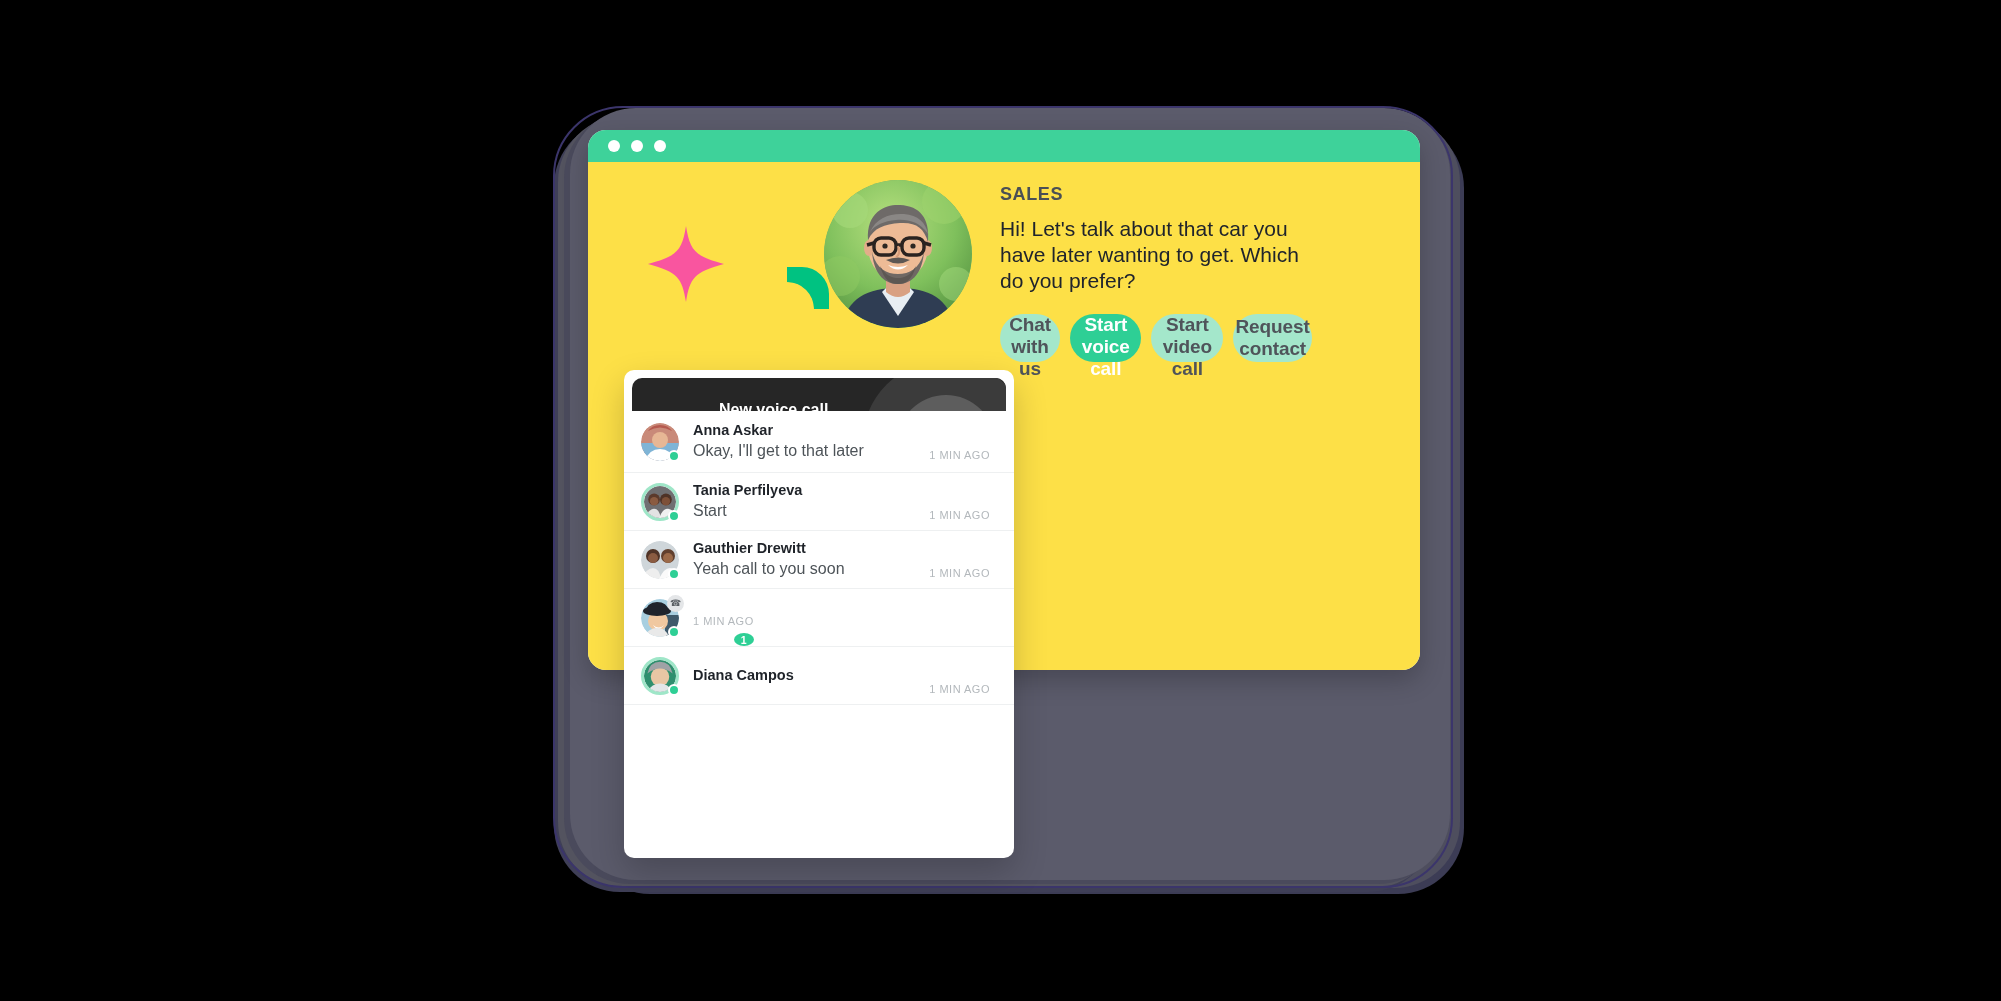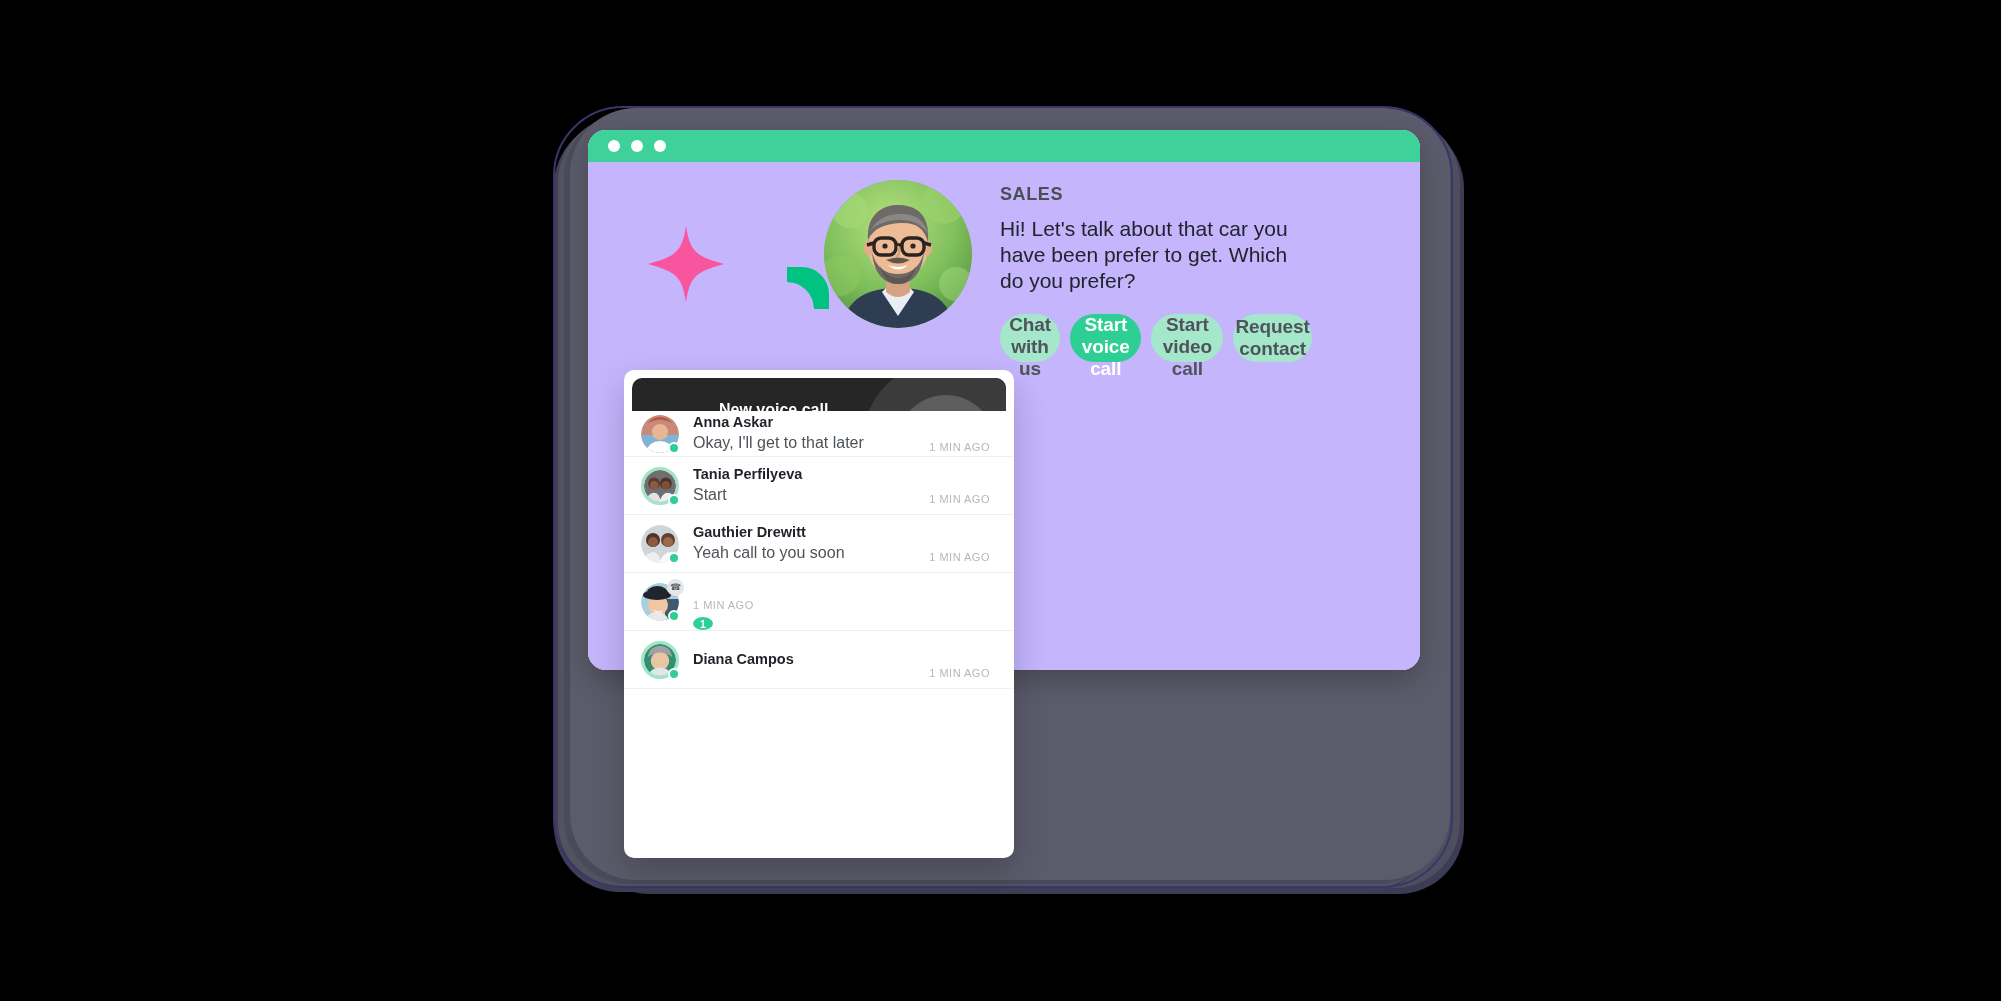--- a/index.html
+++ b/index.html
@@ -69,21 +69,21 @@
   }
   .dot {
     width: 12px; height: 12px;
     border-radius: 50%;
     background: #ffffff;
   }
 
   .window-body {
     position: relative;
     height: calc(100% - 32px);
-    background: #c4b5fd;
+    background: #fde047;
   }
 
   
   .spark {
     position: absolute;
     left: 58px;
     top: 62px;
     width: 80px;
     height: 80px;
   }
@@ -269,21 +269,21 @@
   .chat-row {
     position: relative;
     height: 58px;
     padding: 0 24px 0 17px;
     display: flex;
     align-items: center;
     border-bottom: 1px solid #eef0f1;
     background: #ffffff;
     cursor: pointer;
   }
-  .chat-row:first-child { height: 46px; }
+  .chat-row:first-child { height: 62px; }
 
   .row-avatar-wrap {
     position: relative;
     width: 38px; height: 38px;
     flex: 0 0 38px;
     margin-right: 14px;
   }
   .row-avatar {
     width: 38px; height: 38px;
     border-radius: 50%;
@@ -329,21 +329,21 @@
     line-height: 1.35;
     white-space: nowrap;
     overflow: hidden;
     text-overflow: ellipsis;
   }
 
   .row-right {
     flex: 0 0 auto;
     display: flex;
     flex-direction: column;
-    align-items: flex-start;
+    align-items: flex-end;
     justify-content: center;
     gap: 6px;
     align-self: stretch;
     padding-top: 26px;
   }
   .row-time {
     font-size: 11px;
     color: #b3b8bc;
     letter-spacing: 0.5px;
     white-space: nowrap;
@@ -441,21 +441,21 @@
             <circle cx="61" cy="66" r="2.6" fill="#2b2722"></circle>
             <circle cx="89" cy="66" r="2.6" fill="#2b2722"></circle>
 
             <path d="M74 66 q3 9 -2 11" stroke="#d69b78" stroke-width="2" fill="none"></path>
           </g>
         </svg>
       </div>
 
       <div class="sales-col">
         <div class="sales-label">SALES</div>
-        <div class="sales-message">Hi! Let's talk about that car you have been prefer to get. Which do you prefer?</div>
+        <div class="sales-message">Hi! Let's talk about that car you have later wanting to get. Which do you prefer?</div>
         <div class="action-list">
           <button class="action-btn">Chat with us</button>
           <button class="action-btn primary">Start voice call</button>
           <button class="action-btn">Start video call</button>
           <button class="action-btn">Request contact</button>
         </div>
       </div>
 
     </div>
   </div>

